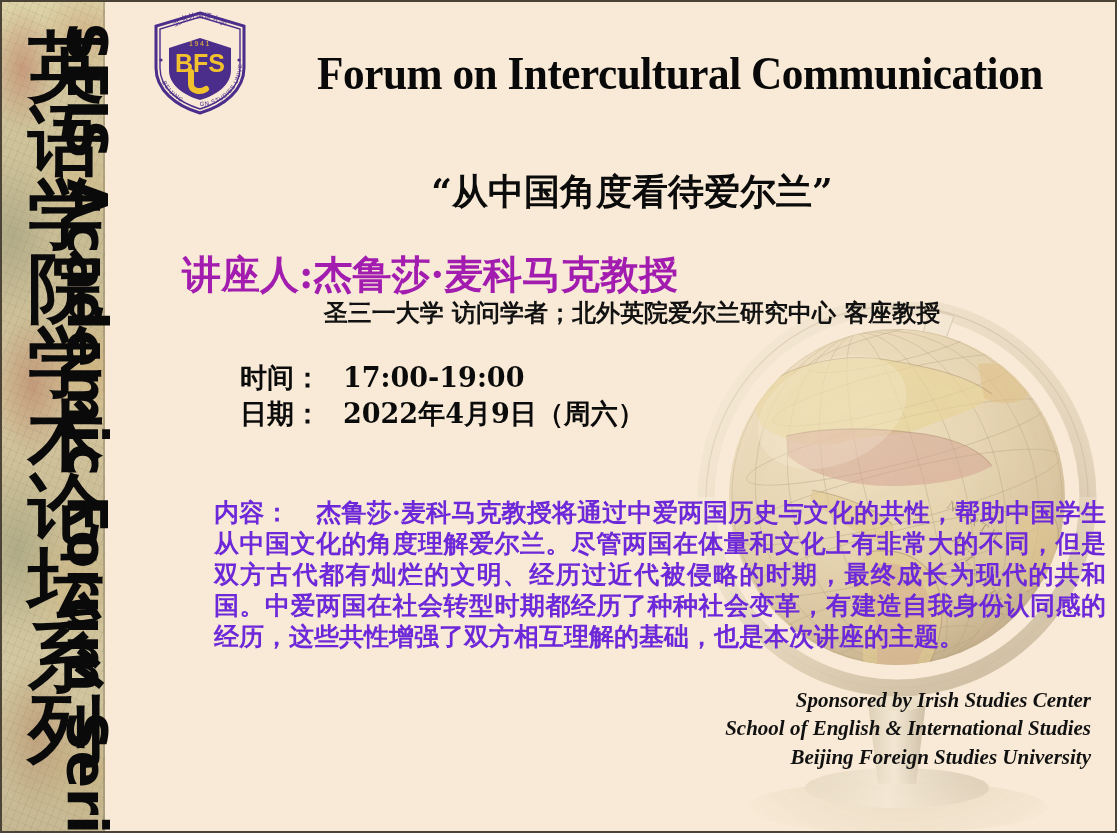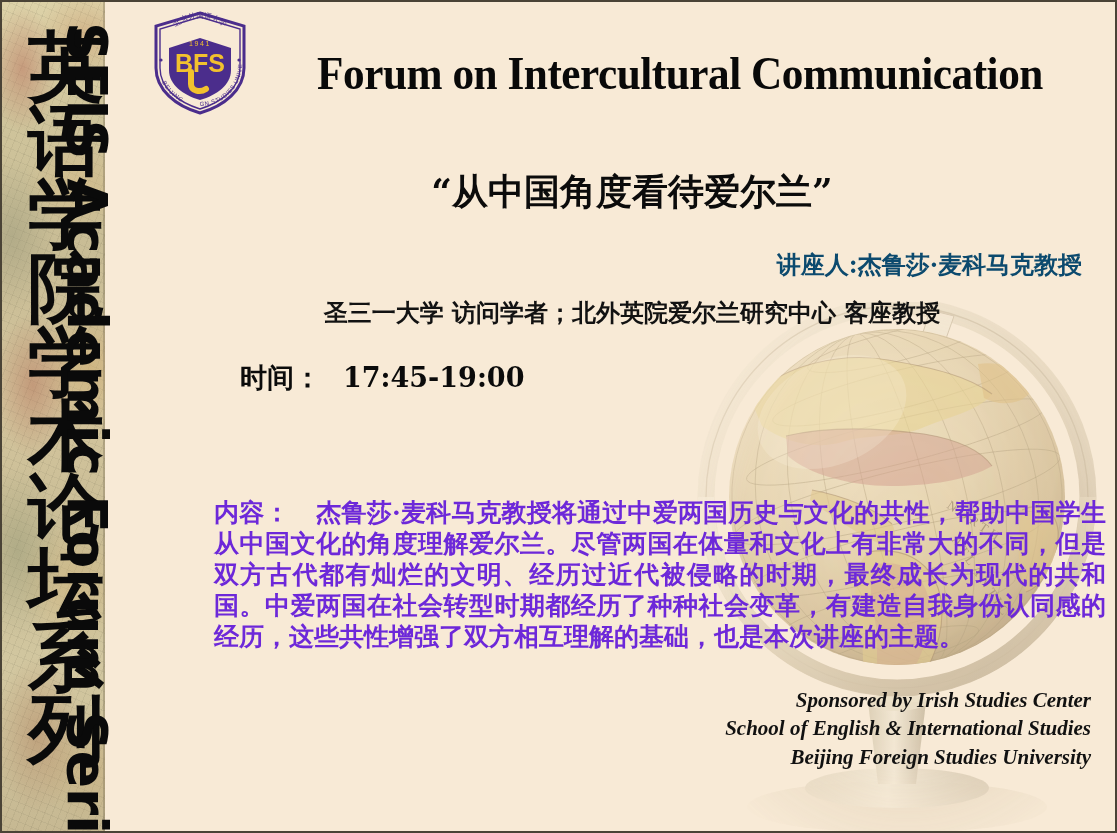--- a/index.html
+++ b/index.html
@@ -132,26 +132,26 @@
     line-height: 1.2;
     color: #0b0b0b;
   }
 
   
   #speaker {
     position: absolute;
     left: 180px;
     top: 249px;
     width: 900px;
-    text-align: right;
-    font-family: "DejaVu Serif", "Liberation Serif", serif;
-    font-weight: bold;
-    font-size: 24px;
+    text-align: left;
+    font-family: "DejaVu Serif", "Liberation Serif", serif;
+    font-weight: bold;
+    font-size: 39px;
     line-height: 1.2;
-    color: #0c4a6e;
+    color: #a21caf;
   }
   #speaker-affil {
     position: absolute;
     left: 180px;
     top: 297px;
     width: 900px;
     text-align: center;
     font-family: "DejaVu Serif", "Liberation Serif", serif;
     font-weight: bold;
     font-size: 24px;
@@ -369,21 +369,25 @@
 
   <div id="lecture-title">“从中国角度看待爱尔兰”</div>
 
   <div id="speaker">讲座人:杰鲁莎·麦科马克教授</div>
   <div id="speaker-affil">圣三一大学 访问学者；北外英院爱尔兰研究中心 客座教授</div>
 
   <table id="details">
     <tbody>
       <tr>
         <td class="lbl">时间：</td>
-        <td class="val">17:45-19:00</td>
+        <td class="val">17:00-19:00</td>
+      </tr>
+      <tr>
+        <td class="lbl">日期：</td>
+        <td class="val">2022年4月9日（周六）</td>
       </tr>
     </tbody>
   </table>
 
   <div id="abstract"><span class="lead">内容：</span><span>&nbsp;&nbsp;&nbsp;</span><span>杰鲁莎·麦科马克教授将通过中爱两国历史与文化的共性，帮助中国学生从中国文化的角度理解爱尔兰。尽管两国在体量和文化上有非常大的不同，但是双方古代都有灿烂的文明、经历过近代被侵略的时期，最终成长为现代的共和国。中爱两国在社会转型时期都经历了种种社会变革，有建造自我身份认同感的经历，这些共性增强了双方相互理解的基础，也是本次讲座的主题。</span></div>
 
   <div id="sponsor">
     <div>Sponsored  by Irish Studies Center</div>
     <div>School of English &amp; International Studies</div>
     <div>Beijing Foreign Studies University</div>

